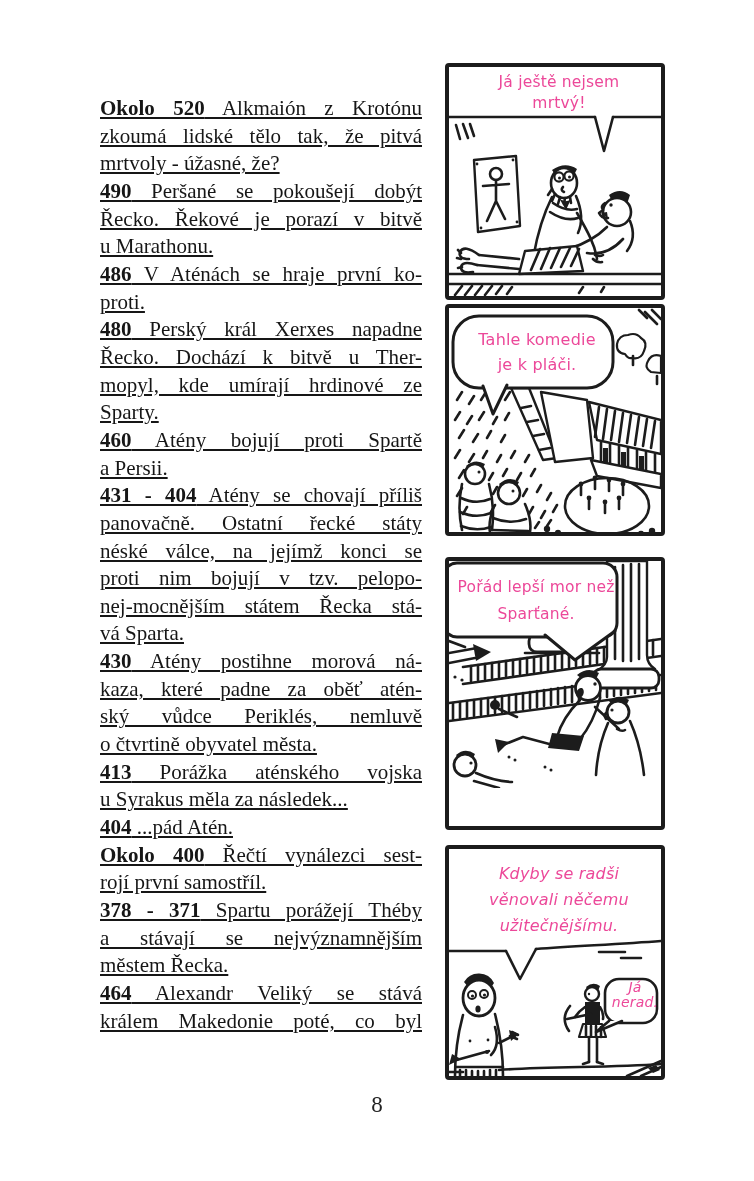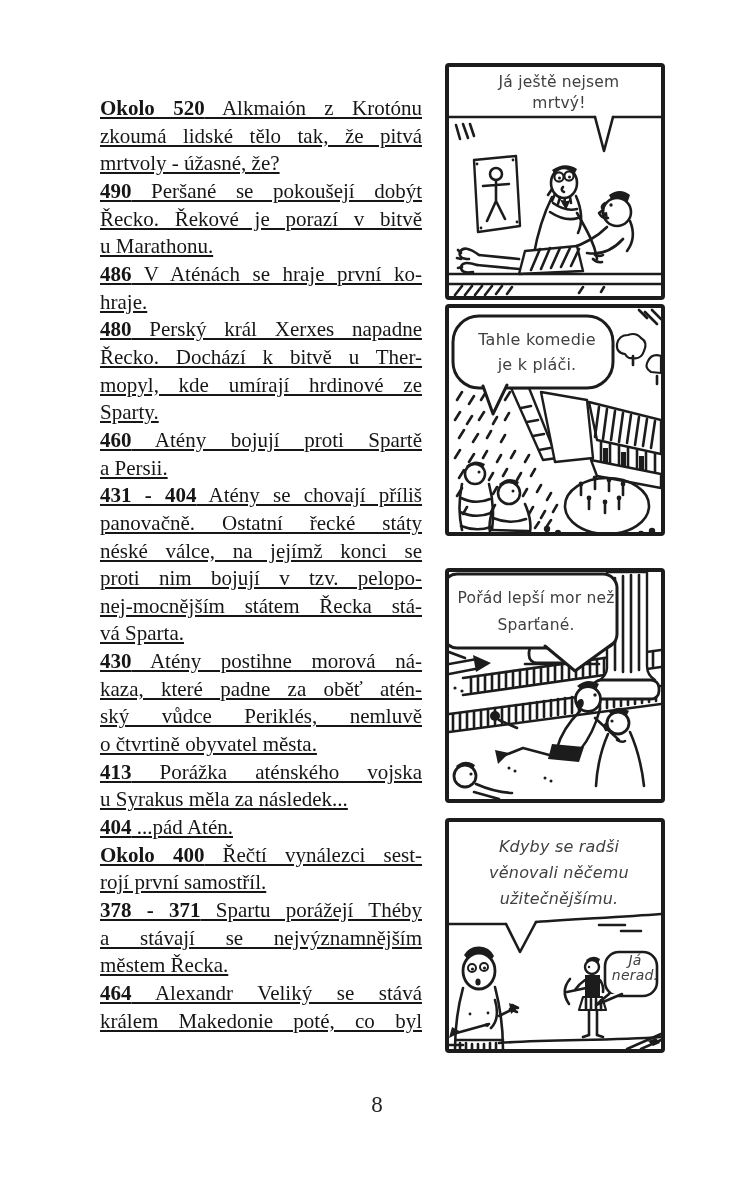--- a/index.html
+++ b/index.html
@@ -17,50 +17,50 @@
   
   .page-num{ position:absolute; left:0; top:1092px; width:754px; text-align:center;
              font-size:23px; color:#222; }
 
   
   .panels{ position:absolute; left:445px; top:63px; width:220px; }
   .panel{ position:relative; width:220px; border:4px solid var(--ink); border-radius:4px;
           background:#fff; box-sizing:border-box; overflow:hidden; }
   .panel.p1{ height:237px; }
   .panel.p2{ height:232px; margin-top:4px; }
-  .panel.p3{ height:235px; margin-top:32px; }
+  .panel.p3{ height:273px; margin-top:21px; }
   .panel.p4{ height:235px; margin-top:15px;font-style:italic; }
   .panel svg{ position:absolute; left:0; top:0; display:block; }
 
   svg .ln{ stroke:var(--ink); stroke-width:2.6; fill:none; stroke-linecap:round; stroke-linejoin:round; }
   svg .fill{ fill:var(--ink); stroke:none; }
   svg .fw{ fill:#fff; stroke:var(--ink); stroke-linecap:round; stroke-linejoin:round; }
 
-  .bub{ position:absolute; font-family:"DejaVu Sans", sans-serif; color:#404040;
+  .bub{ position:absolute; font-family:"DejaVu Sans", sans-serif; color:#ec4899;
         text-align:center; letter-spacing:.2px; }
   .bub1{ top:5px;  left:4px; width:212px; font-size:15.5px; line-height:21px; }
   .bub2{ top:19px; left:8px; width:160px; font-size:16px;   line-height:25px; }
   .bub3{ top:13px; left:4px; width:166px; font-size:15.5px; line-height:27px; }
   .bub4{ top:12px; left:4px; width:212px; font-size:16px;   line-height:26px; }
   .bub4r{ top:131px; left:160px; width:52px; font-size:14px; line-height:15px; }
 </style>
 </head>
 <body>
 
 <div class="page">
 
   <div class="text-col" id="timeline">
       <div class="tl-line just"><b>Okolo 520</b> Alkmaión z Krotónu</div>
       <div class="tl-line just">zkoumá lidské tělo tak, že pitvá</div>
       <div class="tl-line">mrtvoly - úžasné, že?</div>
       <div class="tl-line just"><b>490</b> Peršané se pokoušejí dobýt</div>
       <div class="tl-line just">Řecko. Řekové je porazí v bitvě</div>
       <div class="tl-line">u Marathonu.</div>
       <div class="tl-line just"><b>486</b> V Aténách se hraje první ko-</div>
-      <div class="tl-line">hraje.</div>
+      <div class="tl-line">proti.</div>
       <div class="tl-line just"><b>480</b> Perský král Xerxes napadne</div>
       <div class="tl-line just">Řecko. Dochází k bitvě u Ther-</div>
       <div class="tl-line just">mopyl, kde umírají hrdinové ze</div>
       <div class="tl-line">Sparty.</div>
       <div class="tl-line just"><b>460</b> Atény bojují proti Spartě</div>
       <div class="tl-line">a Persii.</div>
       <div class="tl-line just"><b>431 - 404</b> Atény se chovají příliš</div>
       <div class="tl-line just">panovačně. Ostatní řecké státy</div>
       <div class="tl-line just">néské válce, na jejímž konci se</div>
       <div class="tl-line just">proti nim bojují v tzv. pelopo-</div>

